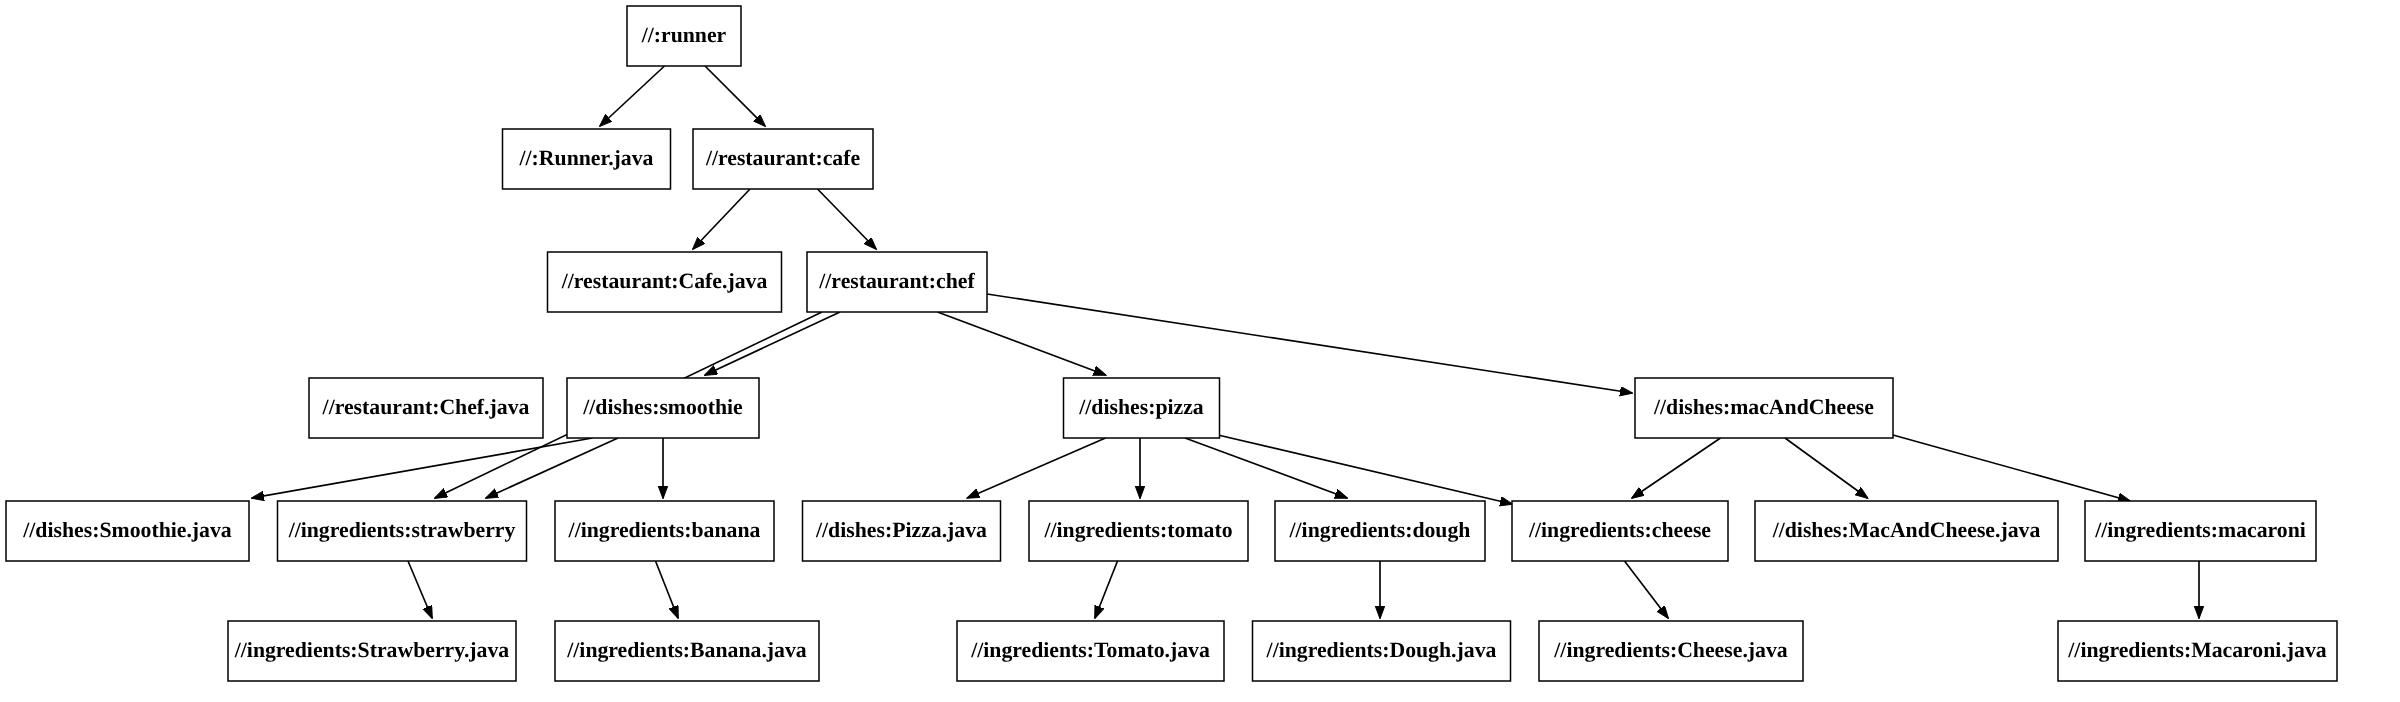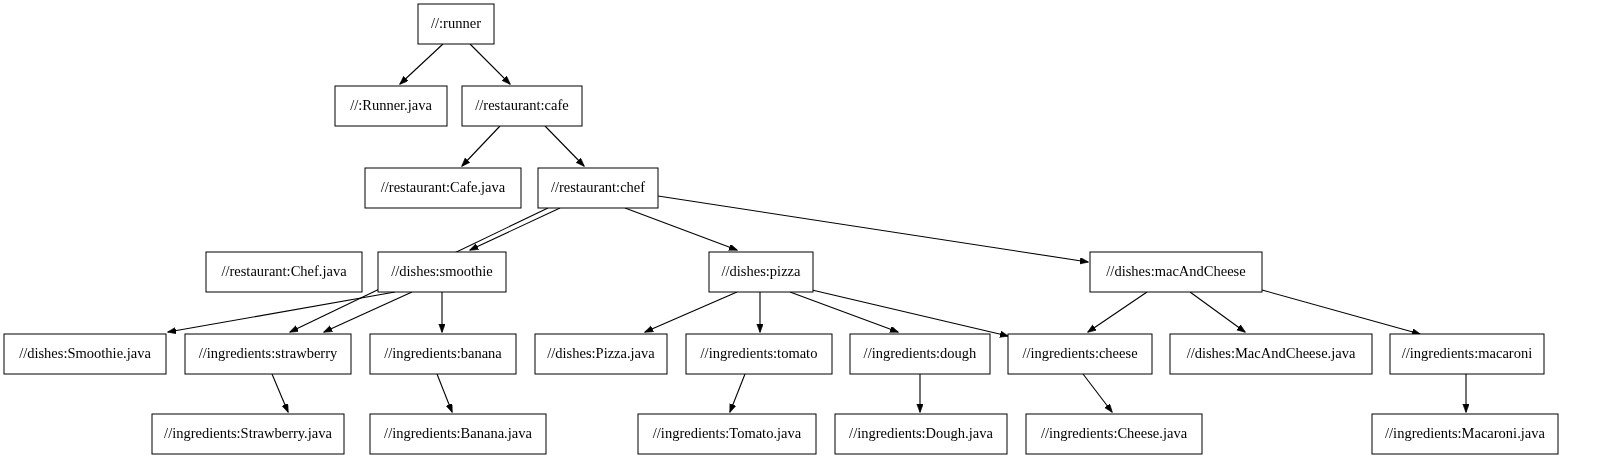--- a/index.html
+++ b/index.html
@@ -7,20 +7,21 @@
     padding: 0;
     background: #ffffff;
   }
   #graph-root {
     position: relative;
     width: 1600px;
     height: 468px;
     background: #ffffff;
     font-family: "Liberation Serif", "DejaVu Serif", serif;
     overflow: hidden;
+    font-weight: bold;
   }
   #graph-svg {
     position: absolute;
     top: 0;
     left: 0;
     width: 1600px;
     height: 468px;
   }
   .node-rect {
     fill: #ffffff;

